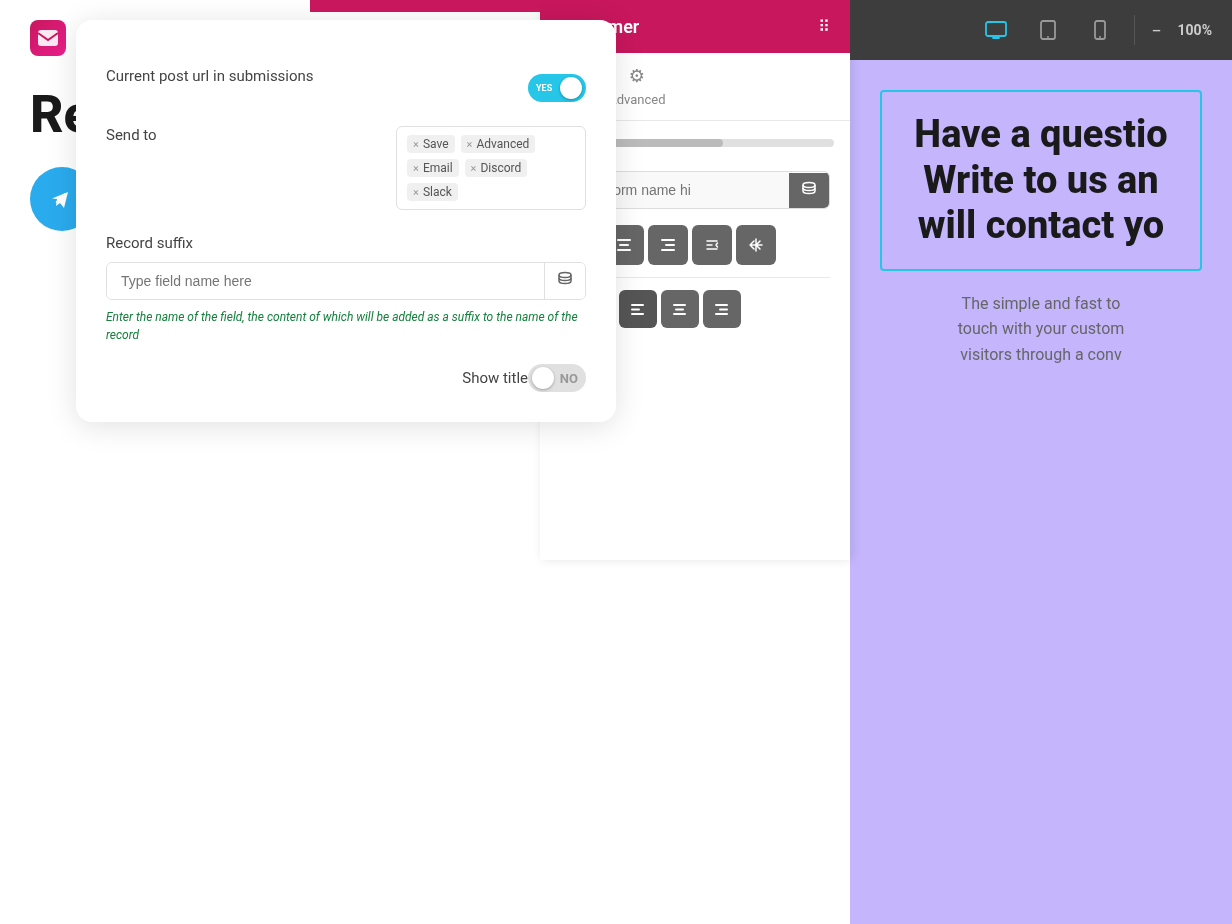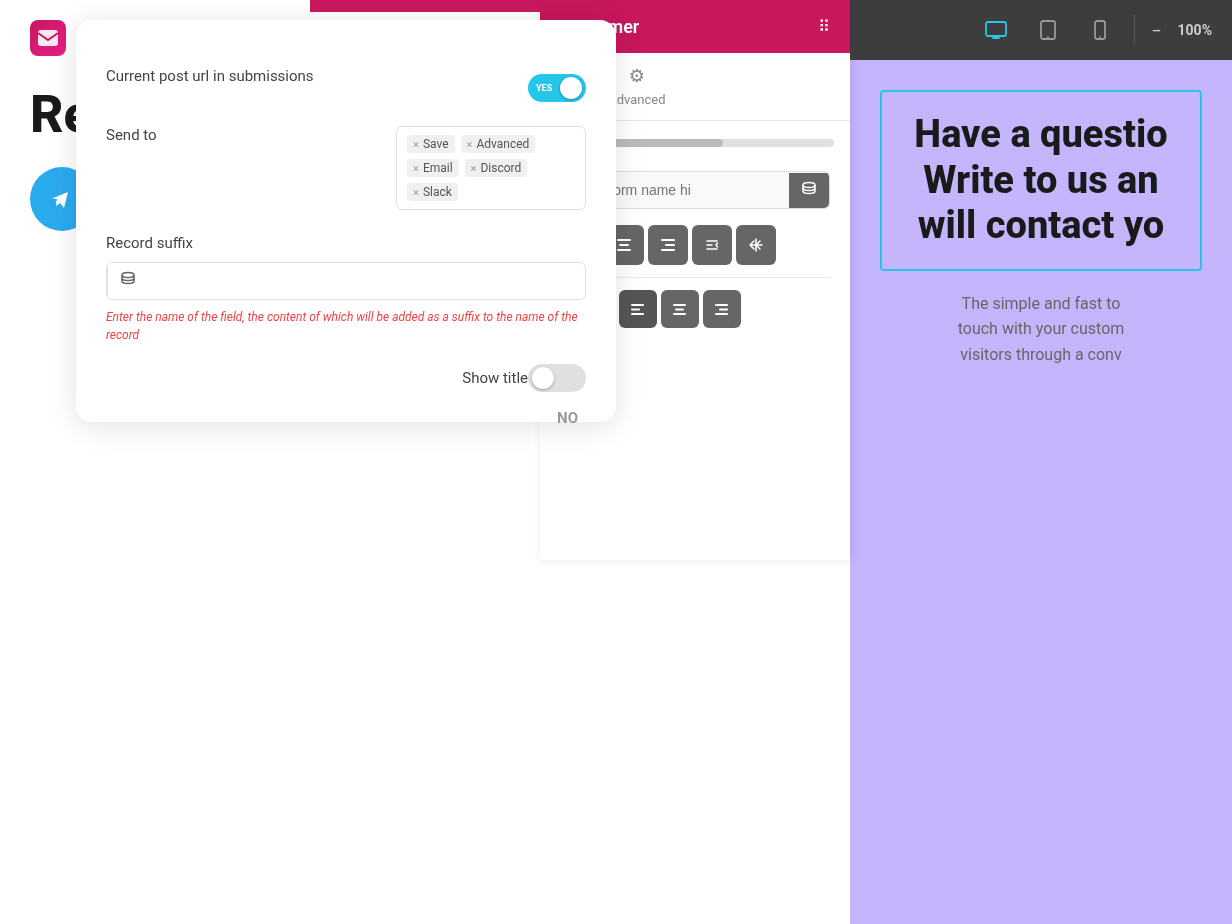--- a/index.html
+++ b/index.html
@@ -194,21 +194,21 @@
       padding: 8px 12px;
       background: white;
       border: none;
       border-left: 1px solid #e0e0e0;
       cursor: pointer;
       color: #666;
       font-size: 16px;
     }
     .helper-text {
       font-size: 12px;
-      color: #ef4444;
+      color: #15803d;
       line-height: 1.5;
       font-style: italic;
     }
 
     
     .show-title-row {
       display: flex;
       align-items: center;
       justify-content: flex-end;
       margin-top: 20px;
@@ -229,24 +229,23 @@
       position: absolute;
       top: 3px;
       left: 4px;
       box-shadow: 0 1px 3px rgba(0,0,0,0.3);
     }
     .toggle-no-label {
       position: absolute;
       right: 8px;
       top: 50%;
       transform: translateY(-50%);
-      font-size: 15px;
+      font-size: 13px;
       font-weight: 700;
       color: #999;
-      margin-top: 40px;
     }
 
     
     .reformer-panel {
       position: absolute;
       left: 540px;
       top: 0;
       width: 310px;
       background: white;
       border-radius: 0;
@@ -606,20 +605,21 @@
       <div class="tag">
         <span class="tag-x">×</span>
         <span>Slack</span>
       </div>
     </div>
   </div>
 
   <div class="record-suffix-section">
     <span class="record-suffix-label">Record suffix</span>
     <div class="input-with-icon">
+      <input type="text" placeholder="Type field name here" style="">
       <button class="input-icon-btn">
         <svg width="16" height="16" viewBox="0 0 16 16" fill="currentColor">
           <ellipse cx="8" cy="4" rx="6" ry="2.5" stroke="#666" stroke-width="1.5" fill="none"></ellipse>
           <path d="M2 4v3c0 1.4 2.7 2.5 6 2.5s6-1.1 6-2.5V4" stroke="#666" stroke-width="1.5" fill="none"></path>
           <path d="M2 7v3c0 1.4 2.7 2.5 6 2.5s6-1.1 6-2.5V7" stroke="#666" stroke-width="1.5" fill="none"></path>
         </svg>
       </button>
     </div>
     <p class="helper-text">Enter the name of the field, the content of which will be added as a suffix to the name of the record</p>
   </div>

